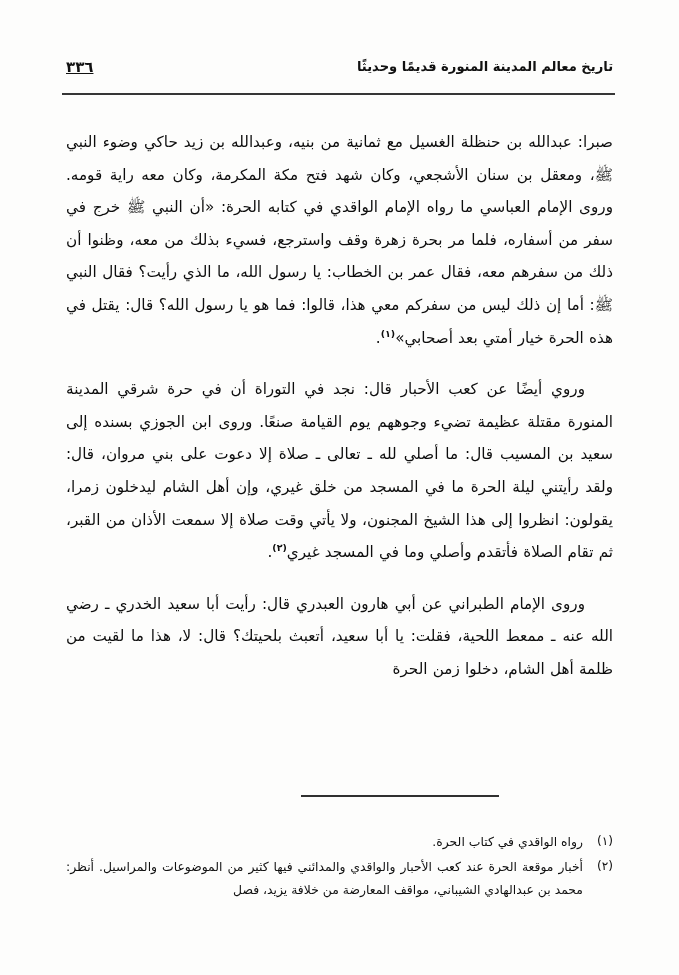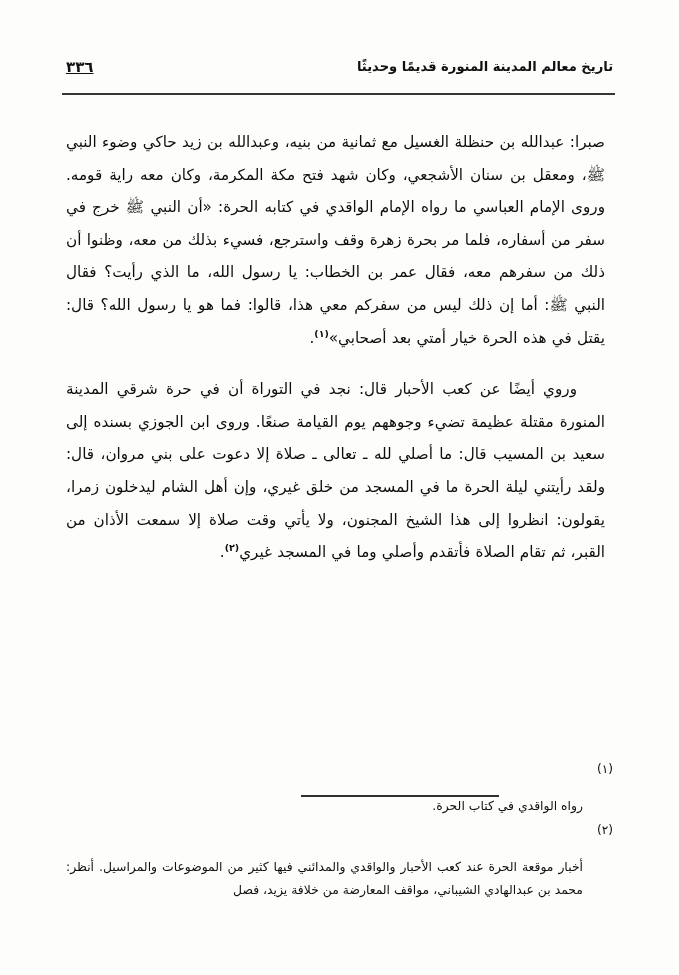--- a/index.html
+++ b/index.html
@@ -66,21 +66,21 @@
   .textblock {
     position: absolute;
     top: 126px;
     right: 66px;
     left: 66px;
     direction: rtl;
     text-align: justify;
     text-align-last: auto;
   }
   p.para {
-    margin: 0 8px 19px 0;
+    margin: 0 0 19px 0;
     font-size: 15.2px;
     line-height: 32.6px;
     text-indent: 28px;
     color: #0d0d0d;
     word-spacing: 0.4px;
   }
   p.para.first {
     text-indent: 0;
   }
   sup.fnref {
@@ -119,21 +119,20 @@
   }
   .fn-num {
     flex: 0 0 auto;
     width: 30px;
     text-align: right;
     font-size: 12.2px;
   }
   .fn-body {
     flex: 1 1 auto;
     text-align: justify;
-    margin-top: 36px;
   }
   .fn-body .tail {
     display: block;
     text-align: center;
   }
 </style>
 </head>
 <body>
 
 <div class="page">
@@ -143,20 +142,21 @@
     <div class="head-folio">٣٣٦</div>
   </div>
   <div class="head-rule"></div>
 
   <div class="textblock">
 
     <p class="para first"><span>صبرا: عبدالله بن حنظلة الغسيل مع ثمانية من بنيه، وعبدالله بن زيد حاكي وضوء النبي ﷺ، ومعقل بن سنان الأشجعي، وكان شهد فتح مكة المكرمة، وكان معه راية قومه. وروى الإمام العباسي ما رواه الإمام الواقدي في كتابه الحرة: «أن النبي ﷺ خرج في سفر من أسفاره، فلما مر بحرة زهرة وقف واسترجع، فسيء بذلك من معه، وظنوا أن ذلك من سفرهم معه، فقال عمر بن الخطاب: يا رسول الله، ما الذي رأيت؟ فقال النبي ﷺ: أما إن ذلك ليس من سفركم معي هذا، قالوا: فما هو يا رسول الله؟ قال: يقتل في هذه الحرة خيار أمتي بعد أصحابي»</span><sup class="fnref">(١)</sup><span>.</span></p>
 
     <p class="para"><span>وروي أيضًا عن كعب الأحبار قال: نجد في التوراة أن في حرة شرقي المدينة المنورة مقتلة عظيمة تضيء وجوههم يوم القيامة صنعًا. وروى ابن الجوزي بسنده إلى سعيد بن المسيب قال: ما أصلي لله ـ تعالى ـ صلاة إلا دعوت على بني مروان، قال: ولقد رأيتني ليلة الحرة ما في المسجد من خلق غيري، وإن أهل الشام ليدخلون زمرا، يقولون: انظروا إلى هذا الشيخ المجنون، ولا يأتي وقت صلاة إلا سمعت الأذان من القبر، ثم تقام الصلاة فأتقدم وأصلي وما في المسجد غيري</span><sup class="fnref">(٢)</sup><span>.</span></p>
 
+    <p class="para"><span>وروى الإمام الطبراني عن أبي هارون العبدري قال: رأيت أبا سعيد الخدري ـ رضي الله عنه ـ ممعط اللحية، فقلت: يا أبا سعيد، أتعبث بلحيتك؟ قال: لا، هذا ما لقيت من ظلمة أهل الشام، دخلوا زمن الحرة</span></p>
 
   </div>
 
   <div class="fn-rule"></div>
 
   <div class="footnotes">
 
     <div class="fn">
       <div class="fn-num">(١)</div>
       <div class="fn-body">رواه الواقدي في كتاب الحرة.</div>

